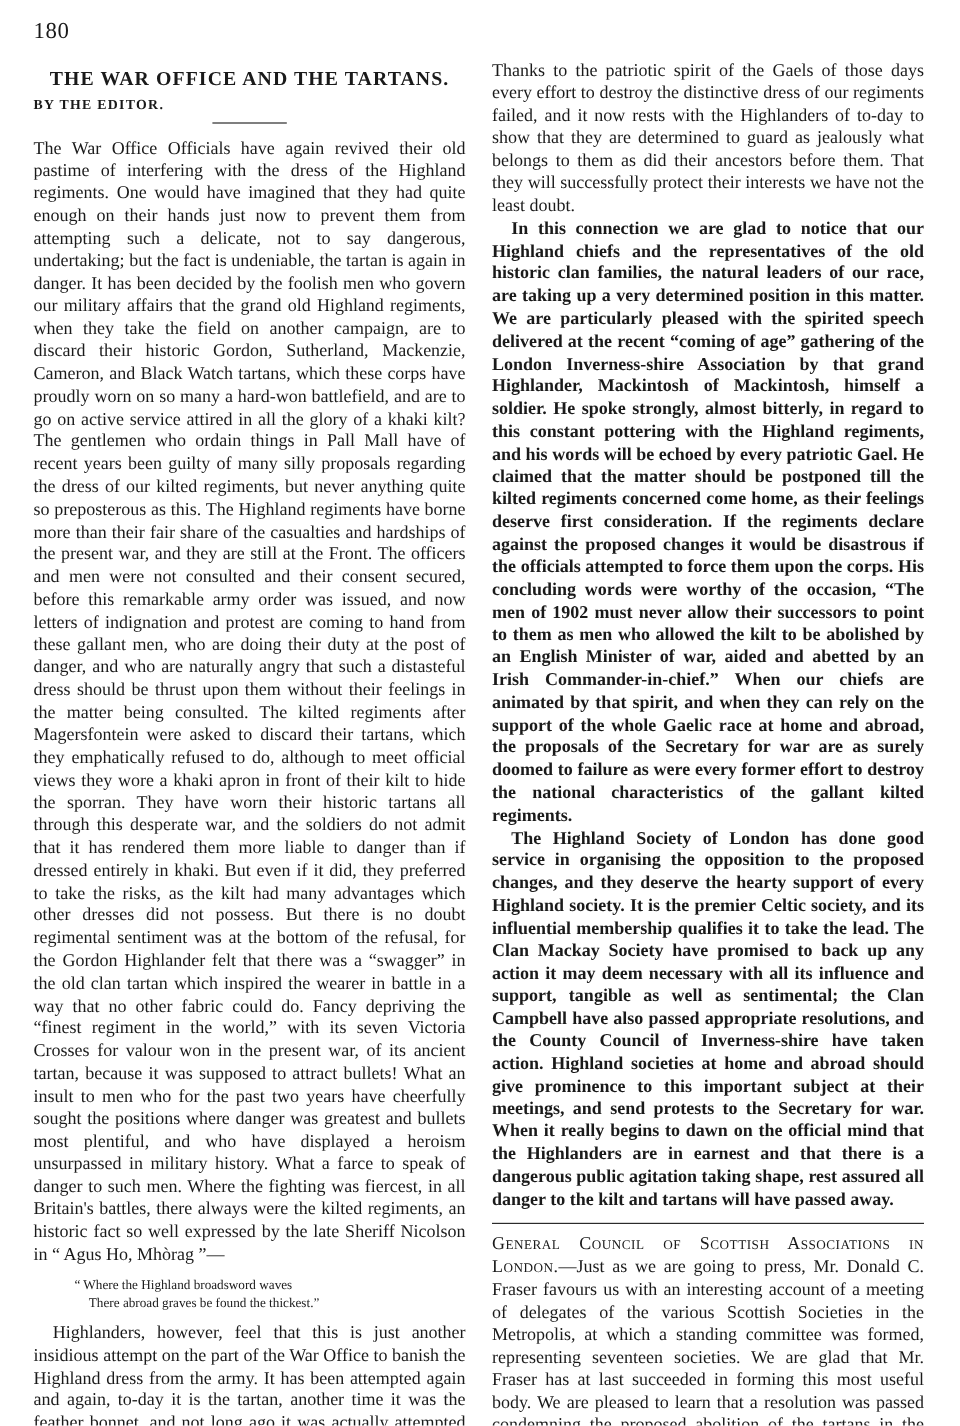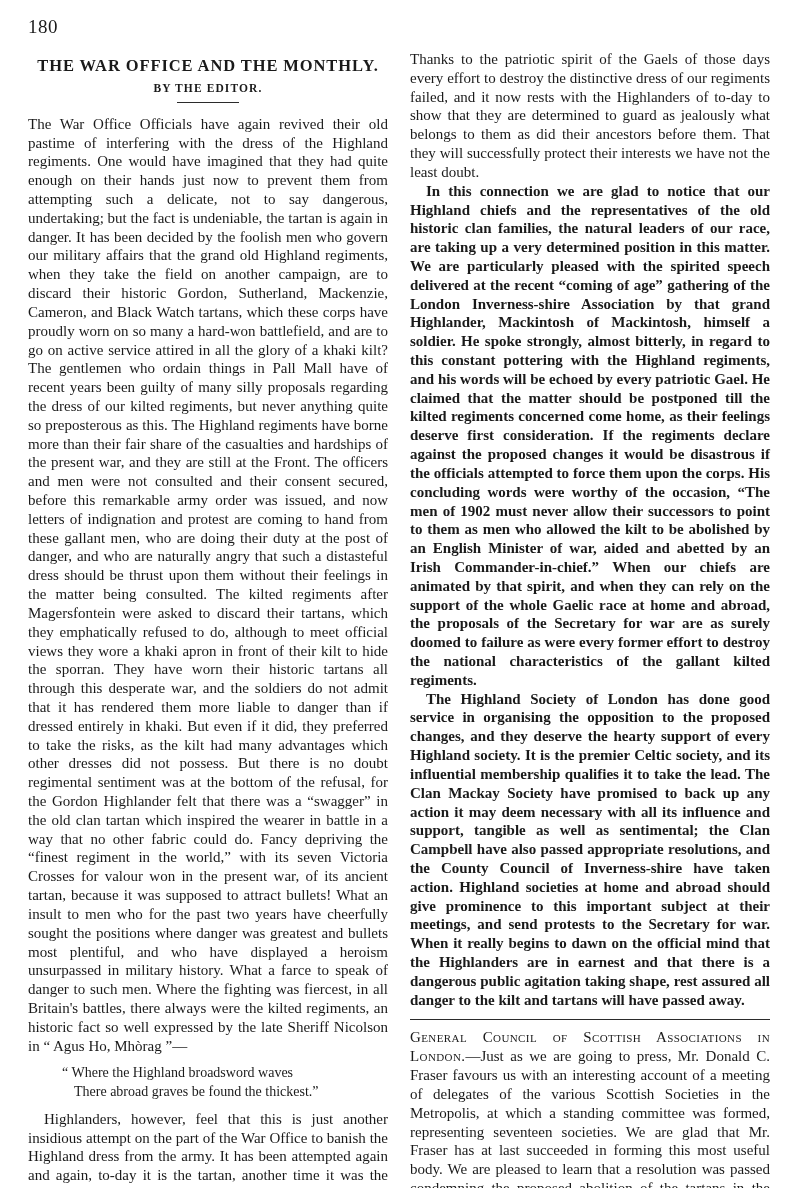--- a/index.html
+++ b/index.html
@@ -56,21 +56,20 @@
   
   .article-title {
     text-align: center;
     font-size: 16.5px;
     font-weight: bold;
     letter-spacing: 0.9px;
     margin: 6px 0 6px 0;
     line-height: 1.2;
   }
   .byline {
-    text-align: center;
     font-size: 11.5px;
     letter-spacing: 1.1px;
     font-weight: bold;
     margin-bottom: 8px;
   }
   .rule-short {
     width: 62px;
     height: 1px;
     background: #2b2b2b;
     margin: 6px auto 12px auto;
@@ -86,21 +85,21 @@
     -webkit-hyphens: auto;
   }
   p.body.first {
     text-indent: 0;
   }
   p.body + p.body {
     margin-top: 0;
     font-weight: bold;
   }
   .verse {
-    font-size: 14px;
+    font-size: 11px;
     line-height: 1.3;
     margin: 9px 0 9px 0;
     text-align: left;
     padding-left: 34px;
   }
   .verse div {
     white-space: nowrap;
   }
   .verse .indent {
     padding-left: 12px;
@@ -121,21 +120,21 @@
 
 <div class="page">
 
   <div class="running-head">
     <span class="folio">180</span>
   </div>
 
   <div class="columns">
 
     <div class="col">
-      <div class="article-title">THE WAR OFFICE AND THE MONTHLY.</div>
+      <div class="article-title">THE WAR OFFICE AND THE TARTANS.</div>
       <div class="byline">BY THE EDITOR.</div>
       <div class="rule-short"></div>
 
       <p class="body first">The War Office Officials have again revived their old pastime of interfering with the dress of the Highland regiments. One would have imagined that they had quite enough on their hands just now to prevent them from attempting such a delicate, not to say dangerous, undertaking; but the fact is undeniable, the tartan is again in danger. It has been decided by the foolish men who govern our military affairs that the grand old Highland regiments, when they take the field on another campaign, are to discard their historic Gordon, Sutherland, Mackenzie, Cameron, and Black Watch tartans, which these corps have proudly worn on so many a hard-won battlefield, and are to go on active service attired in all the glory of a khaki kilt? The gentlemen who ordain things in Pall Mall have of recent years been guilty of many silly proposals regarding the dress of our kilted regiments, but never anything quite so preposterous as this. The Highland regiments have borne more than their fair share of the casualties and hardships of the present war, and they are still at the Front. The officers and men were not consulted and their consent secured, before this remarkable army order was issued, and now letters of indignation and protest are coming to hand from these gallant men, who are doing their duty at the post of danger, and who are naturally angry that such a distasteful dress should be thrust upon them without their feelings in the matter being consulted. The kilted regiments after Magersfontein were asked to discard their tartans, which they emphatically refused to do, although to meet official views they wore a khaki apron in front of their kilt to hide the sporran. They have worn their historic tartans all through this desperate war, and the soldiers do not admit that it has rendered them more liable to danger than if dressed entirely in khaki. But even if it did, they preferred to take the risks, as the kilt had many advantages which other dresses did not possess. But there is no doubt regimental sentiment was at the bottom of the refusal, for the Gordon Highlander felt that there was a “swagger” in the old clan tartan which inspired the wearer in battle in a way that no other fabric could do. Fancy depriving the “finest regiment in the world,” with its seven Victoria Crosses for valour won in the present war, of its ancient tartan, because it was supposed to attract bullets! What an insult to men who for the past two years have cheerfully sought the positions where danger was greatest and bullets most plentiful, and who have displayed a heroism unsurpassed in military history. What a farce to speak of danger to such men. Where the fighting was fiercest, in all Britain's battles, there always were the kilted regiments, an historic fact so well expressed by the late Sheriff Nicolson in “ Agus Ho, Mhòrag ”—</p>
 
       <div class="verse">
         <div>“ Where the Highland broadsword waves</div>
         <div class="indent">There abroad graves be found the thickest.”</div>
       </div>
 

